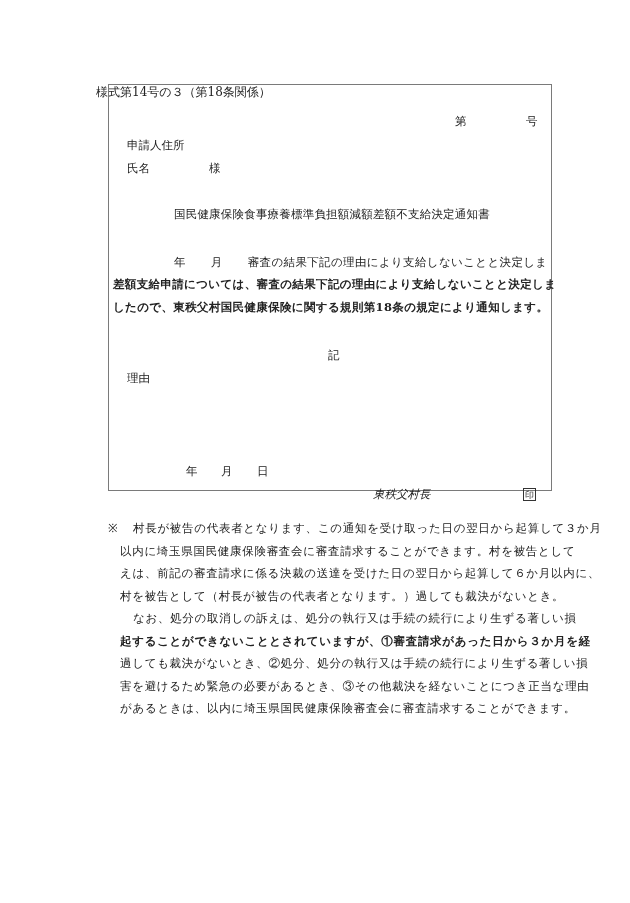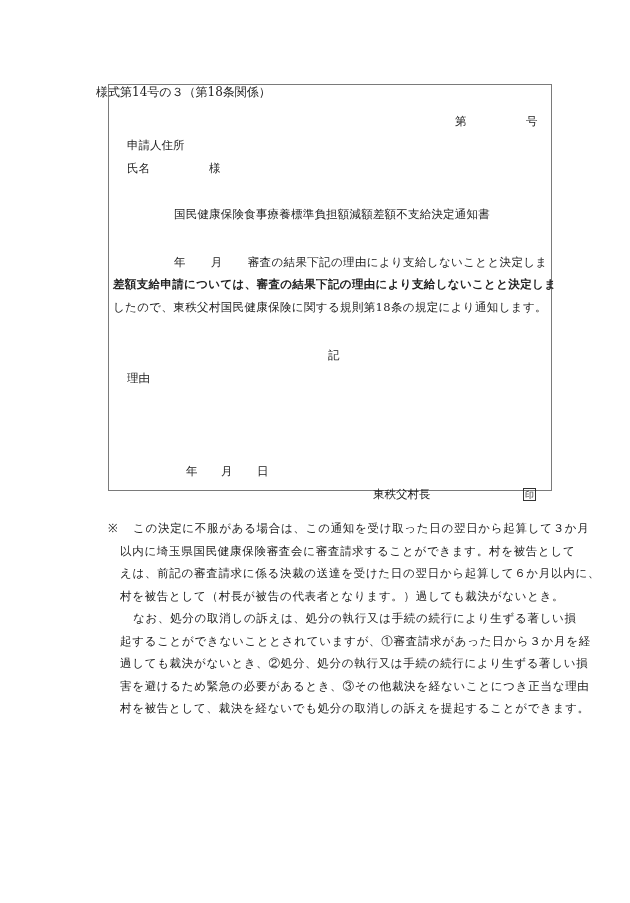--- a/index.html
+++ b/index.html
@@ -36,39 +36,39 @@
 
   .applicant-address { left: 127px; top: 120px; text-align: right; }
   .applicant-name { left: 127px; top: 143px; }
   .applicant-sama { left: 209px; top: 143px; }
 
   .notice-title { left: 174px; top: 189px; font-size: 11.5px; letter-spacing: 0.2px; text-align: center; }
 
   .body-line { left: 113px; font-size: 11.5px; letter-spacing: 0.35px; }
   .body-line-1 { top: 237px; left: 174px; }
   .body-line-2 { top: 259px; font-weight: bold; }
-  .body-line-3 { top: 282px; }
+  .body-line-3 { top: 282px; font-weight: bold; }
   .gap-span { display: inline-block; }
 
   .ki-label { left: 328px; top: 330px; }
   .reason-label { left: 127px; top: 353px; font-family: Liberation Serif, serif; }
 
   .date-line { top: 446px; }
   .sign-line { top: 469px; }
-  .mayor-label { left: 373px; }
+  .mayor-label { left: 373px; font-style: italic; }
   .seal-icon { left: 523px; top: 468px; font-size: 11px; }
 
   .note-line { font-size: 11.5px; letter-spacing: 0.7px; }
   .note-mark { left: 108px; top: 503px; }
   .note-1-1 { left: 133px; top: 503px; }
   .note-1-2 { left: 120px; top: 526px; }
   .note-1-3 { left: 120px; top: 548px; }
   .note-1-4 { left: 120px; top: 571px; }
   .note-2-1 { left: 133px; top: 593px; }
-  .note-2-2 { left: 120px; top: 616px; }
+  .note-2-2 { left: 120px; top: 616px; font-weight: bold; }
   .note-2-3 { left: 120px; top: 638px; }
   .note-2-4 { left: 120px; top: 661px; }
   .note-2-5 { left: 120px; top: 683px; }
 </style>
 </head>
 <body>
 
 <div class="abs form-number">様式第14号の３（第18条関係）</div>
 
 <div class="notice-box"></div>
@@ -97,22 +97,22 @@
 
 <div class="abs sign-line mayor-label">東秩父村長</div>
 <div class="abs seal-icon">
   <svg width="13" height="13" viewBox="0 0 13 13">
     <rect x="0.5" y="0.5" width="12" height="12" fill="none" stroke="#333" stroke-width="1"></rect>
     <text x="6.5" y="10" text-anchor="middle" font-size="9" fill="#333" font-family="DejaVu Serif, serif">印</text>
   </svg>
 </div>
 
 <div class="abs note-line note-mark">※</div>
-<div class="abs note-line note-1-1">この決定に不服がある場合は、この通知を受け取った日の翌日から起算して３か月</div>
+<div class="abs note-line note-1-1">村長が被告の代表者となります、この通知を受け取った日の翌日から起算して３か月</div>
 <div class="abs note-line note-1-2">以内に埼玉県国民健康保険審査会に審査請求することができます。村を被告として</div>
 <div class="abs note-line note-1-3">えは、前記の審査請求に係る決裁の送達を受けた日の翌日から起算して６か月以内に、</div>
 <div class="abs note-line note-1-4">村を被告として（村長が被告の代表者となります。）過しても裁決がないとき。</div>
 
 <div class="abs note-line note-2-1">なお、処分の取消しの訴えは、処分の執行又は手続の続行により生ずる著しい損</div>
 <div class="abs note-line note-2-2">起することができないこととされていますが、①審査請求があった日から３か月を経</div>
 <div class="abs note-line note-2-3">過しても裁決がないとき、②処分、処分の執行又は手続の続行により生ずる著しい損</div>
 <div class="abs note-line note-2-4">害を避けるため緊急の必要があるとき、③その他裁決を経ないことにつき正当な理由</div>
-<div class="abs note-line note-2-5">村を被告として、裁決を経ないでも処分の取消しの訴えを提起することができます。</div>
+<div class="abs note-line note-2-5">があるときは、以内に埼玉県国民健康保険審査会に審査請求することができます。</div>
 
 </body></html>

